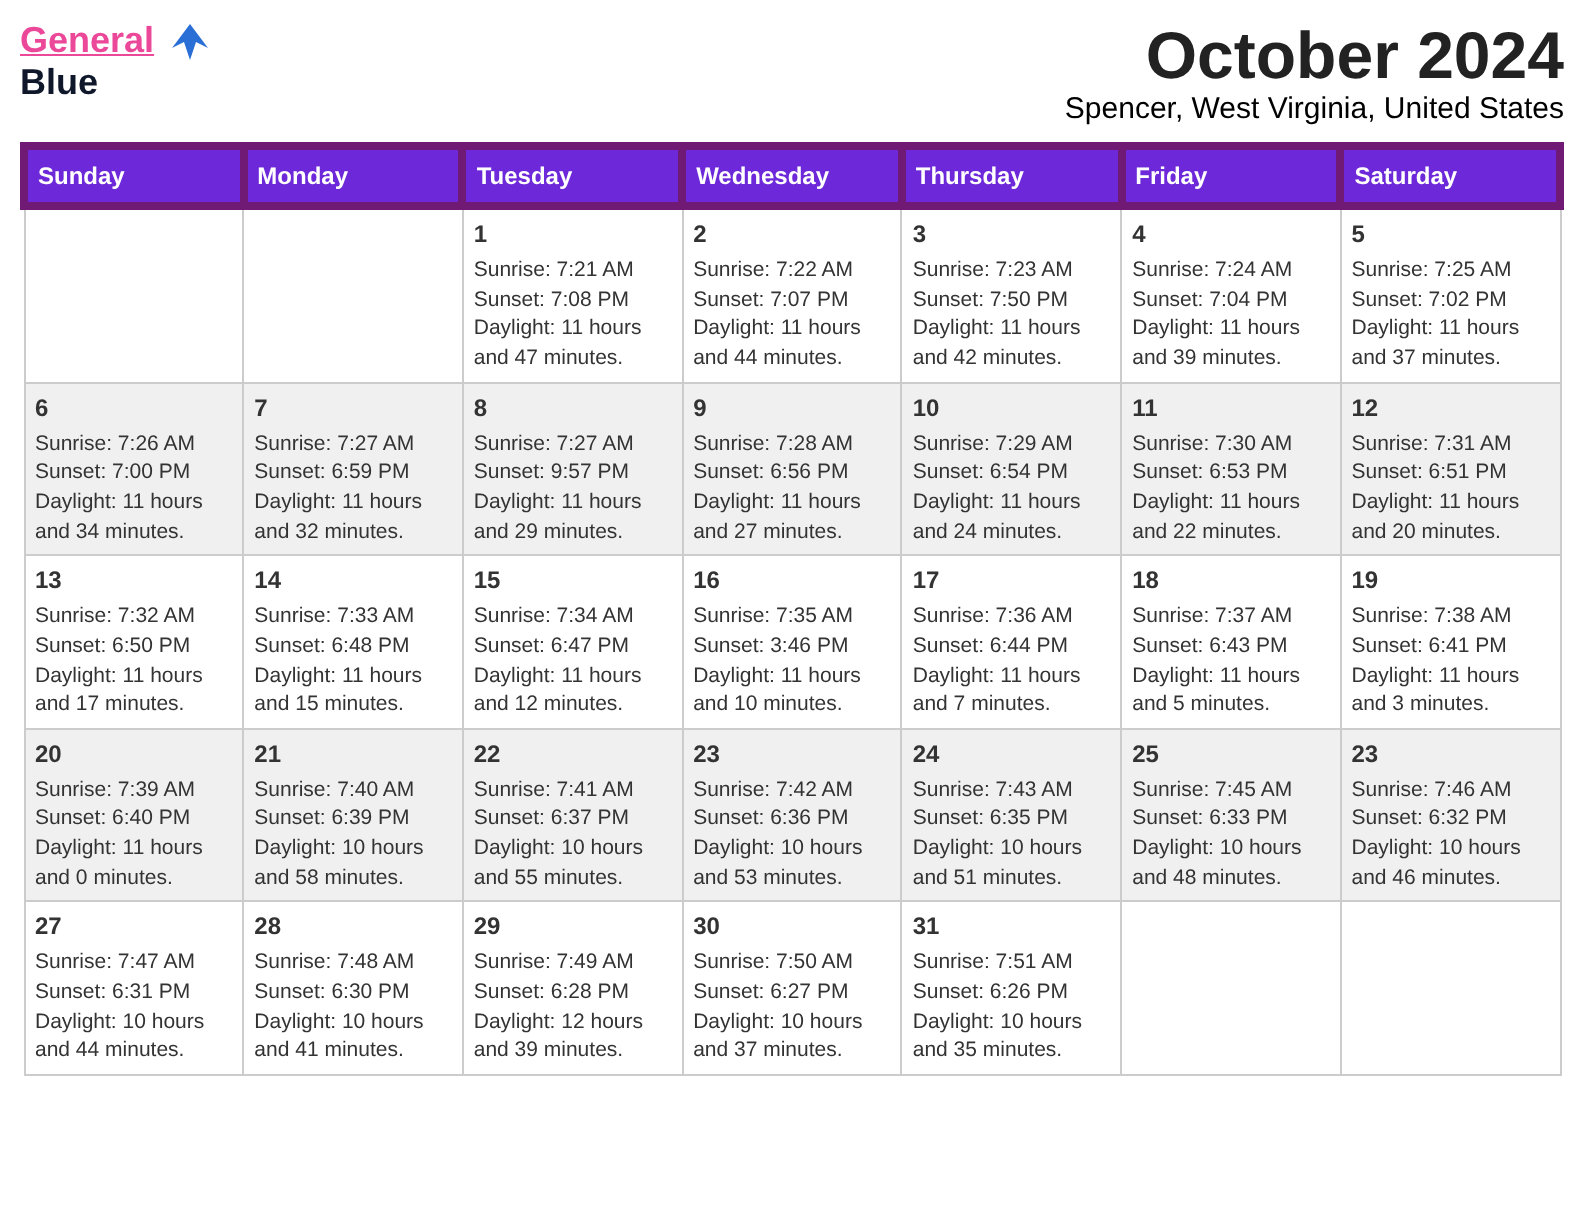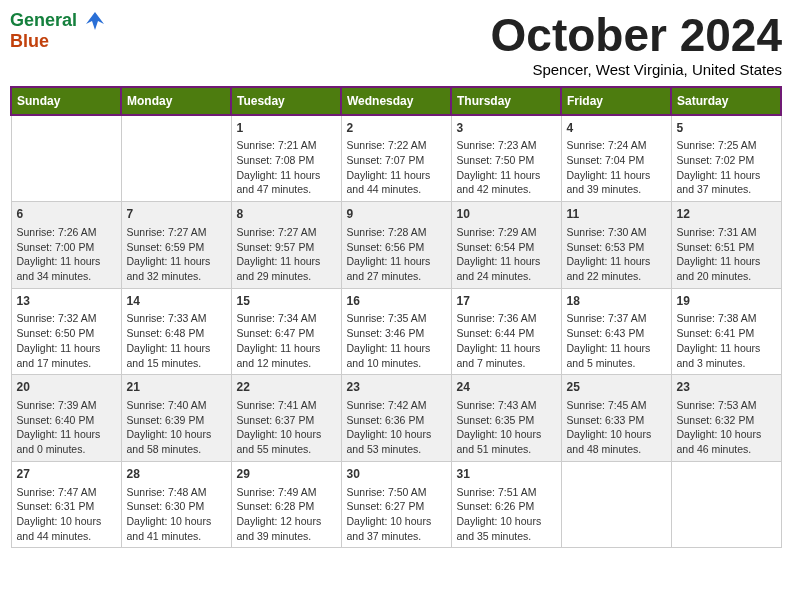--- a/index.html
+++ b/index.html
@@ -20,47 +20,47 @@
       display: flex;
       flex-direction: column;
       align-items: flex-start;
     }
     .logo-text {
       font-size: 18px;
       font-weight: bold;
       color: #333;
       line-height: 1.1;
     }
-    .logo-blue { color: #c2410c; }
+    .logo-blue { color: #0f172a; }
     .title-block {
       text-align: right;
     }
     .month-title {
-      font-size: 46px;
+      font-size: 33px;
       font-weight: bold;
       color: #222;
       line-height: 1.1;
     }
     .location {
       font-size: 15px;
       color: #000000;
     }
     .calendar {
       width: 100%;
       border-collapse: collapse;
       font-size: 11px;
     }
     .calendar th {
-      background: #4d7c0f;
+      background: #6d28d9;
       color: #fff;
       text-align: left;
       padding: 6px 5px;
       font-size: 12px;
       font-weight: bold;
-      border: 2px solid #701a75;
+      border: 4px solid #701a75;
     }
     .calendar td {
       vertical-align: top;
       border: 1px solid #ccc;
       padding: 4px 5px;
       width: 110px;
       min-height: 80px;
       background: #fff;
       color: #333;
       line-height: 1.4;
@@ -79,21 +79,21 @@
       color: #333;
     }
   </style>
 </head>
 <body>
 
 <div class="header">
   <div class="logo">
     <div style="display:flex;align-items:center;">
       <span class="logo-text">
-        <span style="color:#15803d;">General</span>
+        <span style="color:#ec4899;text-decoration:underline;">General</span>
         <svg style="display:inline-block;vertical-align:middle;margin-left:2px;" width="22" height="22" viewBox="0 0 22 22">
           <polygon points="11,2 20,14 14,11 11,20 8,11 2,14" fill="#2a6fd6"></polygon>
         </svg>
       </span>
     </div>
     <span class="logo-text logo-blue">Blue</span>
   </div>
   <div class="title-block">
     <div class="month-title">October 2024</div>
     <div class="location">Spencer, West Virginia, United States</div>
@@ -267,21 +267,21 @@
           <div class="day-info">Daylight: 10 hours and 51 minutes.</div>
         </td>
         <td class="alt-row">
           <span class="day-number">25</span>
           <div class="day-info">Sunrise: 7:45 AM</div>
           <div class="day-info">Sunset: 6:33 PM</div>
           <div class="day-info">Daylight: 10 hours and 48 minutes.</div>
         </td>
         <td class="alt-row">
           <span class="day-number">23</span>
-          <div class="day-info">Sunrise: 7:53 AM</div>
+          <div class="day-info">Sunrise: 7:46 AM</div>
           <div class="day-info">Sunset: 6:32 PM</div>
           <div class="day-info">Daylight: 10 hours and 46 minutes.</div>
         </td>
       </tr>
       <tr>
         <td>
           <span class="day-number">27</span>
           <div class="day-info">Sunrise: 7:47 AM</div>
           <div class="day-info">Sunset: 6:31 PM</div>
           <div class="day-info">Daylight: 10 hours and 44 minutes.</div>

